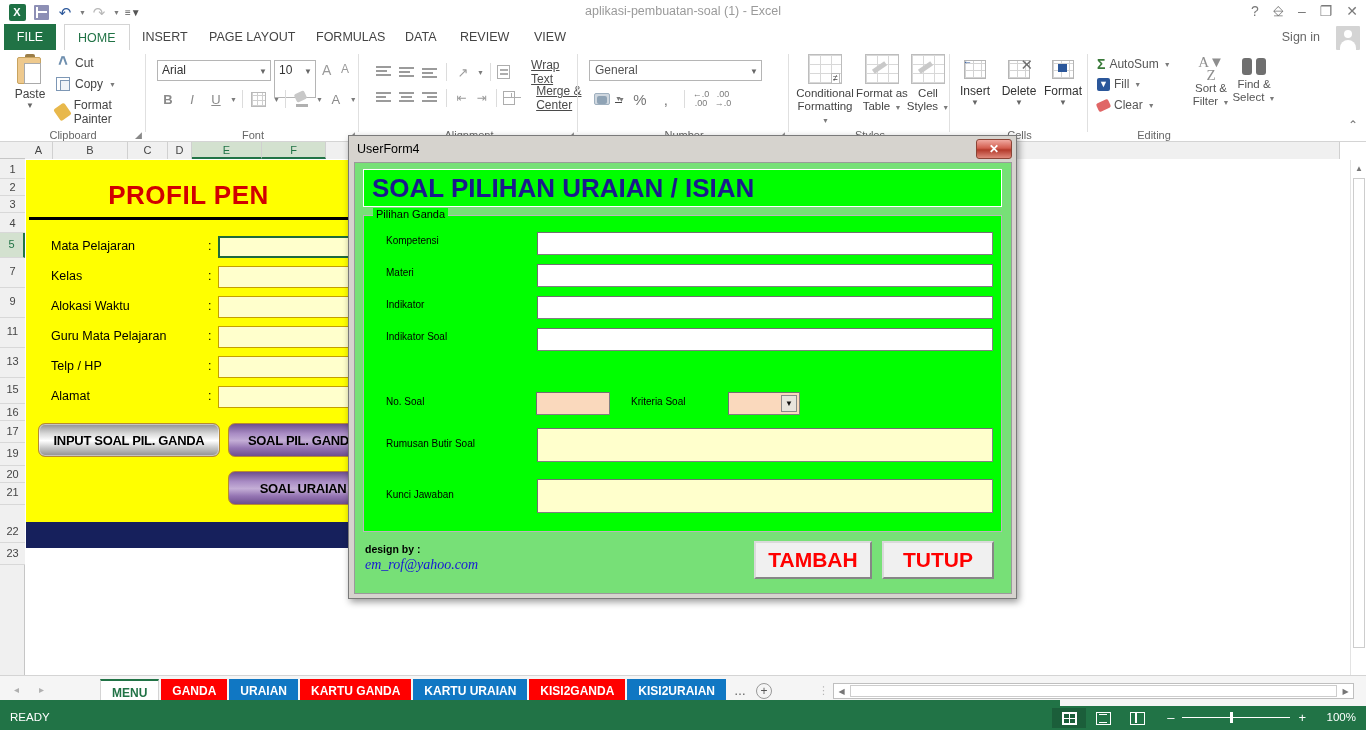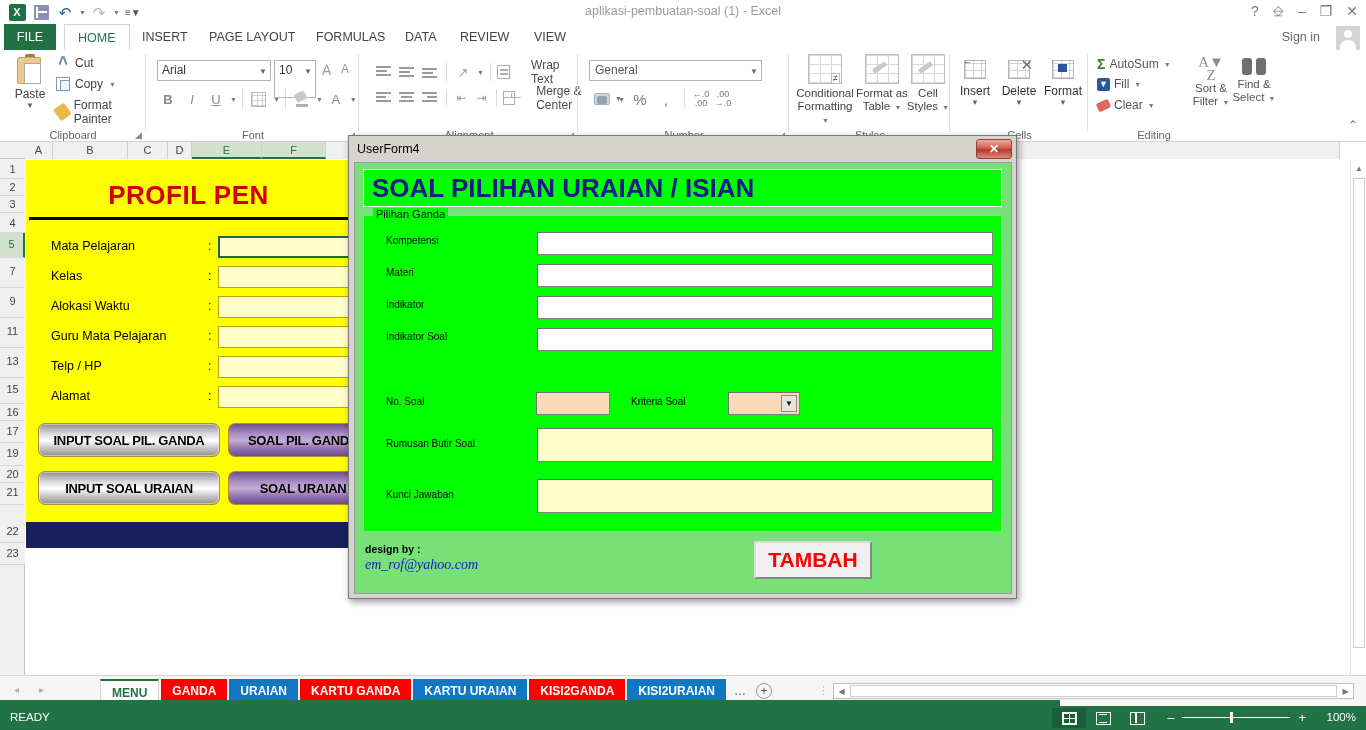--- a/index.html
+++ b/index.html
@@ -112,21 +112,21 @@
   .fill-ic { width: 15px; height: 15px; position: relative; }
   .fill-ic::before { content:""; position:absolute; left:1px; top:0; width:11px; height:9px; background:#c8c8c8; transform: rotate(-25deg); border-radius:2px;}
   .fill-ic::after { content:""; position:absolute; left:2px; bottom:0; width:12px; height:3px; background:#b0b0b0; }
 
   
   #g-align { left: 360px; width: 218px; }
   .alr { position: absolute; left: 14px; display: flex; align-items: center; gap: 3px; }
   #alr1 { top: 8px; } #alr2 { top: 34px; }
   .alignico { width: 20px; height: 18px; position: relative; }
   .alignico i { position: absolute; height: 2px; background: #9b9b9b; display: block; }
-  .wrapbox { display: flex; align-items: center; gap: 21px; font-size: 12px; color: #4a4a4a; }
+  .wrapbox { display: flex; align-items: center; gap: 21px; font-size: 12px; color: #4a4a4a; text-decoration: underline; }
   .wrap-ic { width: 15px; height: 14px; border:1px solid #adadad; position: relative; background:#fff;}
   .wrap-ic::after { content:""; position:absolute; left:2px; top:3px; width:8px; height:2px; background:#adadad; box-shadow:0 4px 0 #adadad;}
   .merge-ic { width: 17px; height: 14px; border:1px solid #adadad; background:#fff; position: relative;}
   .merge-ic::before { content:""; position:absolute; left:0; top:5px; width:17px; height:1px; background:#adadad;}
   .merge-ic::after { content:""; position:absolute; left:7px; top:1px; width:1px; height:4px; background:#adadad;}
 
   
   #g-number { left: 579px; width: 210px; }
   #numfmt {
     position: absolute; left: 10px; top: 10px; width: 173px; height: 21px;
@@ -633,21 +633,20 @@
         <span class="fbox"></span>
       </div>
       <div class="frow" style="top:226px;">
         <span class="flabel">Alamat</span>
         <span class="fcolon">:</span>
         <span class="fbox"></span>
       </div>
 
       <div class="btn3d btn-silver" style="left:12px;  top:263px; width:182px;">INPUT SOAL PIL. GANDA</div>
       <div class="btn3d btn-purple" style="left:202px; top:263px; width:150px;">SOAL PIL. GANDA</div>
-      <div class="btn3d btn-silver" style="left:12px;  top:311px; width:182px;">INPUT SOAL URAIAN</div>
       <div class="btn3d btn-purple" style="left:202px; top:311px; width:150px;">SOAL URAIAN</div>
 
       <div id="navybar"></div>
     </div>
   </div>
 
   <div id="vscroll">
     <div class="sbarrow">▲</div>
     <div id="vthumb"></div>
   </div>
@@ -746,14 +745,15 @@
       </div>
       <div class="f-row" style="top:263px;">
         <span class="f-lab" style="left:22px; top:10px;">Kunci Jawaban</span>
         <span class="f-inp cream" style="left:173px; top:0; width:456px; height:34px;"></span>
       </div>
     </div>
 
     <div id="design-by">design by :</div>
     <div id="design-mail">em_rof@yahoo.com</div>
     <div class="dbtn" id="btn-tambah">TAMBAH</div>
+    <div class="dbtn" id="btn-tutup">TUTUP</div>
   </div>
 </div>
 
 </body></html>

